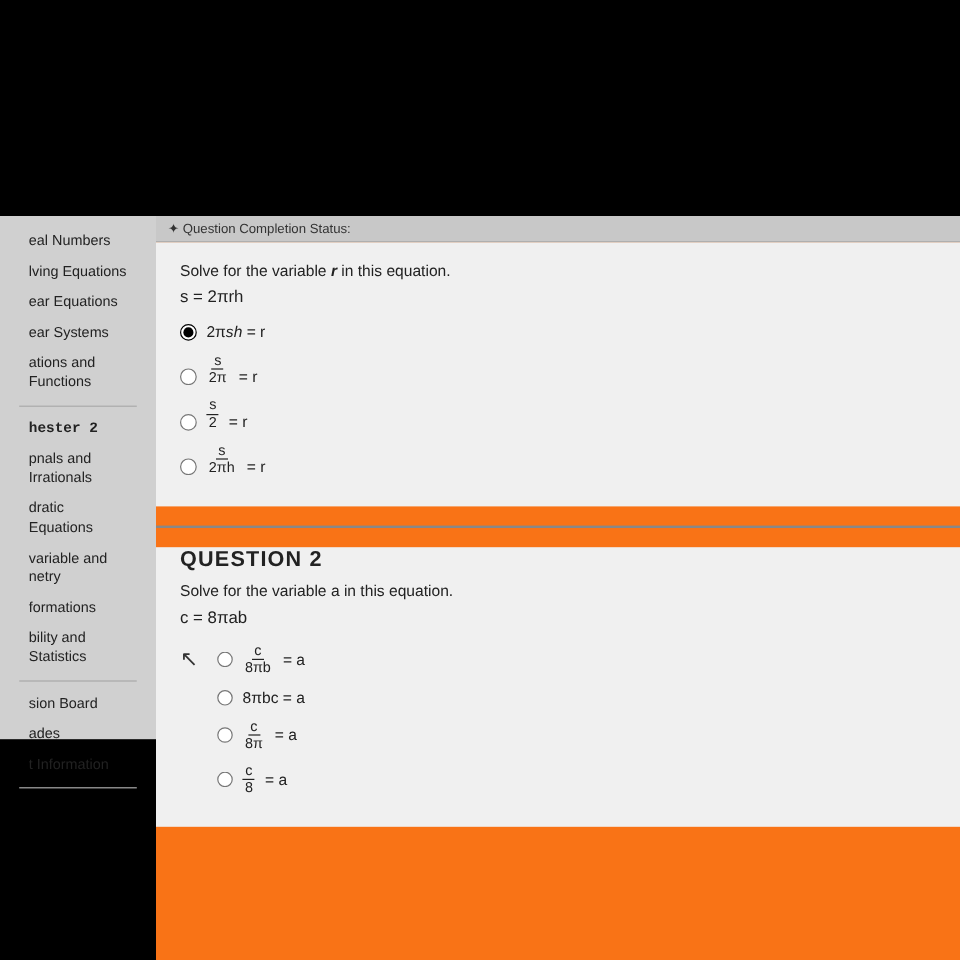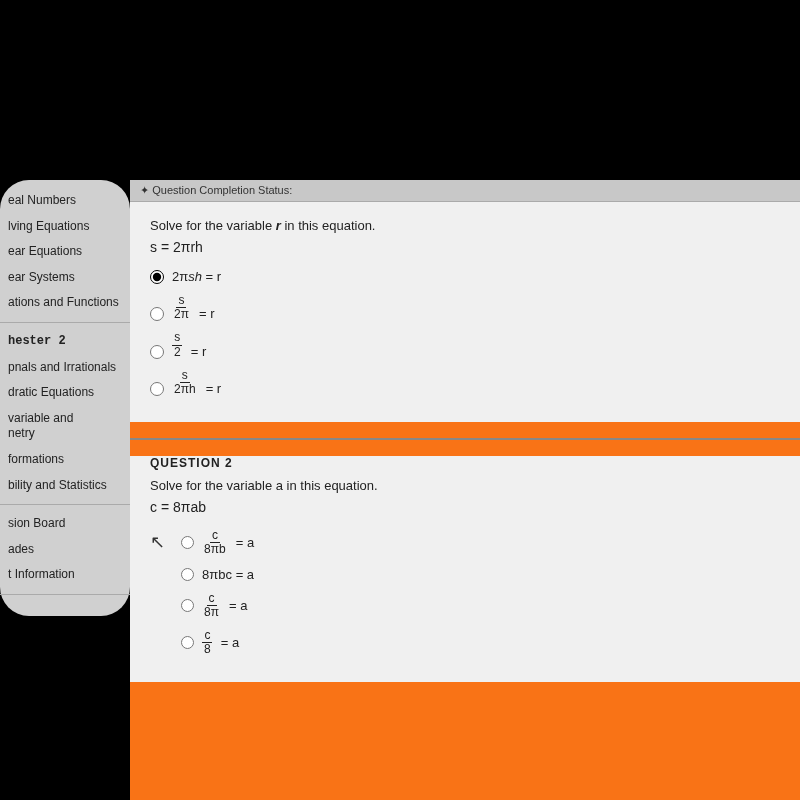--- a/index.html
+++ b/index.html
@@ -13,22 +13,21 @@
     }
 
     
     .sidebar {
       position: absolute;
       left: 0;
       top: 180px;
       width: 130px;
       background: #d0d0d0;
       height: 436px;
-      padding: 8px 0;
-      border-radius: 29px;
+      padding: 8px 16px;
     }
 
     .sidebar-item {
       font-size: 12px;
       color: #222;
       padding: 5px 8px;
       cursor: pointer;
       line-height: 1.3;
     }
 
@@ -123,21 +122,21 @@
       padding: 0 2px;
       font-size: 12px;
     }
 
     .divider-line {
       border-top: 2px solid #888;
       margin: 16px 0;
     }
 
     .question-number {
-      font-size: 12px;
+      font-size: 18px;
       font-weight: bold;
       color: #222;
       margin-bottom: 8px;
       letter-spacing: 1px;
     }
 
     .q2-options-area {
       padding: 0 20px 16px 20px;
       background: #f0f0f0;
     }

